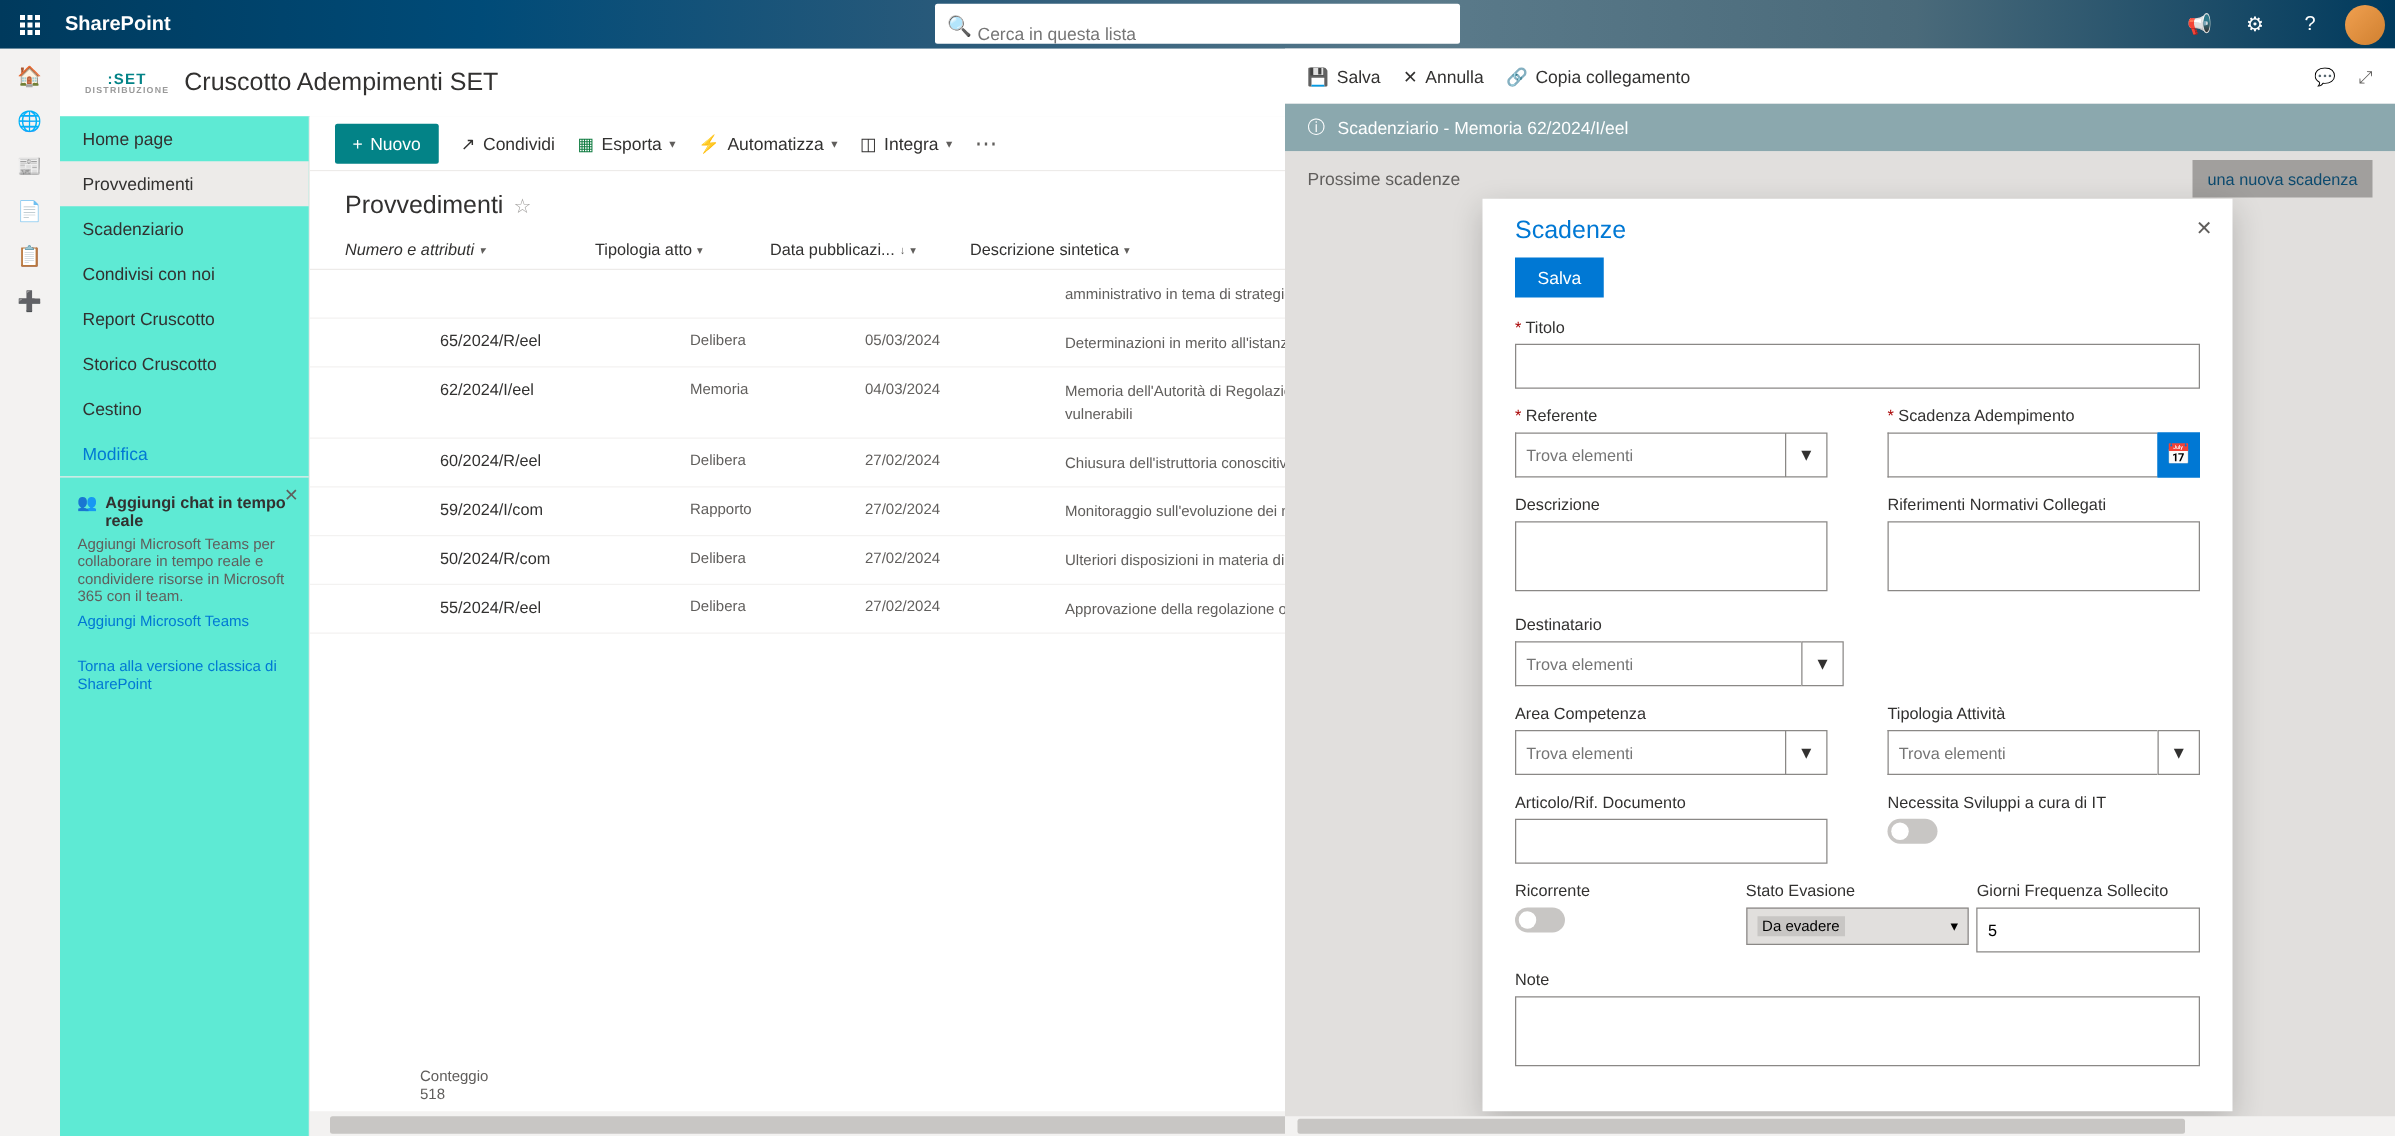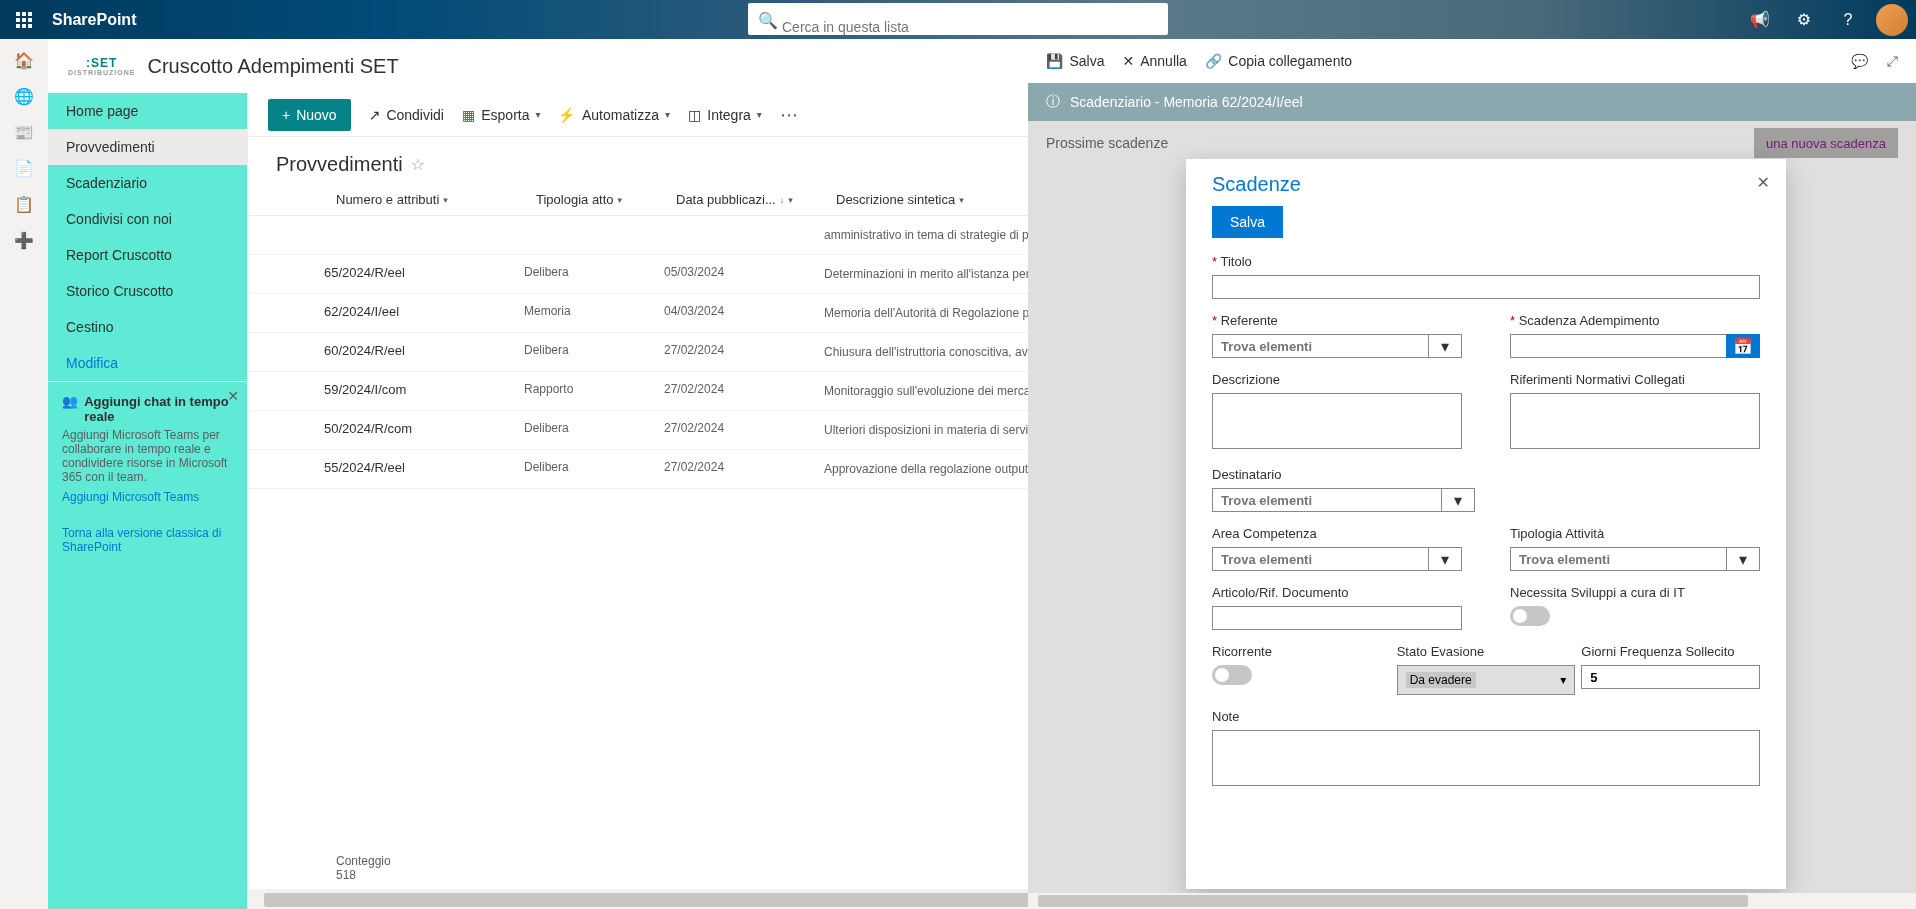--- a/index.html
+++ b/index.html
@@ -45,56 +45,56 @@
 .cmd { font-size:14px; color:#323130; cursor:pointer; display:flex; align-items:center; gap:6px; }
 .cmd .caret{font-size:10px;color:#605e5c;}
 .cmd-more{font-size:18px;color:#605e5c;cursor:pointer;}
 
 
 .listarea { position:absolute; top:137px; left:248px; right:0; bottom:20px; background:#fff; overflow:hidden; }
 .listtitle { padding:16px 28px 8px; font-size:20px; color:#323130; display:flex; align-items:center; gap:8px;}
 .listtitle .star{color:#a19f9d;font-size:16px;}
 .colhdr { display:flex; padding:8px 28px; font-size:13px; color:#323130; border-bottom:1px solid #edebe9; }
 .colhdr > div { display:flex; align-items:center; gap:4px; }
-.col-num{width:200px;margin-left:60px;}
+.col-num{width:200px;font-style:italic;}
 .col-tipo{width:140px;}
 .col-data{width:160px;}
 .col-desc{flex:1;}
 .caret2{font-size:9px;color:#605e5c;}
 .rows{overflow-y:auto;height:calc(100% - 120px);}
 .row { display:flex; padding:10px 28px; font-size:12px; color:#605e5c; border-bottom:1px solid #f3f2f1;}
-.row .c-num{width:200px;margin-left:48px;color:#323130;font-size:13px;}
+.row .c-num{width:200px;margin-left:76px;color:#323130;font-size:13px;}
 .row .c-tipo{width:140px;}
 .row .c-data{width:160px;}
 .row .c-desc{flex:1;line-height:1.5;}
 .count{padding:6px 28px 6px 88px;font-size:12px;color:#605e5c;}
 .count .lbl{display:block;}
 .hscroll{position:absolute;left:248px;right:0;bottom:0;height:18px;background:#f3f2f1;}
 .hscroll .thumb{position:absolute;left:16px;width:70%;top:2px;height:14px;background:#c8c6c4;border-radius:2px;}
 
 
 .panel-back { position:absolute; top:39px; right:0; width:888px; bottom:0; background:#e1dfdd; }
 .panel-cmdbar{height:44px;background:#fff;display:flex;align-items:center;padding:0 18px;gap:18px;font-size:14px;color:#323130;}
 .panel-cmdbar .pc{display:flex;align-items:center;gap:6px;cursor:pointer;}
 .panel-cmdbar .spacer{flex:1;}
 .panel-cmdbar .pic{color:#605e5c;cursor:pointer;}
 .panel-banner{height:38px;background:#8ba8ae;color:#fff;display:flex;align-items:center;padding:0 18px;font-size:14px;gap:10px;}
 .panel-row{display:flex;align-items:center;height:44px;padding:0 18px;font-size:14px;color:#605e5c;background:#e1dfdd;}
 .panel-row .spacer{flex:1;}
-.btn-ghost{background:#a19f9d;color:#701a75;border:none;height:30px;padding:0 12px;font-size:13px;cursor:pointer;}
+.btn-ghost{background:#a19f9d;color:#0c4a6e;border:none;height:30px;padding:0 12px;font-size:13px;cursor:pointer;}
 
 
 .formpanel{position:absolute;top:120px;right:130px;width:600px;bottom:20px;background:#fff;box-shadow:0 8px 24px rgba(0,0,0,.2);padding:14px 26px;overflow-y:auto;}
 .formpanel h2{font-size:20px;color:#0078d4;font-weight:400;margin-bottom:10px;}
 .formpanel .close-x{position:absolute;top:14px;right:16px;color:#605e5c;cursor:pointer;font-size:16px;}
 .btn-primary{background:#0078d4;color:#fff;border:none;height:32px;padding:0 18px;font-size:14px;cursor:pointer;margin-bottom:16px;}
 .field{margin-bottom:14px;}
 .field label{font-size:13px;color:#323130;display:block;margin-bottom:6px;}
 .req::before{content:"* ";color:#a80000;}
-.field input[type=text]{width:100%;height:24px;border:1px solid #8a8886;padding:0 8px;font-size:13px;font-weight:bold;}
+.field input[type=text]{width:100%;height:36px;border:1px solid #8a8886;padding:0 8px;font-size:13px;}
 .field textarea{width:100%;height:56px;border:1px solid #8a8886;padding:6px 8px;font-size:13px;resize:none;}
 .field .combo{display:flex;}
 .field .combo input{flex:1;border-right:none;}
 .field .combo .cbtn{width:34px;border:1px solid #8a8886;background:#fff;display:flex;align-items:center;justify-content:center;color:#323130;cursor:pointer;}
 .field .combo .cbtn.cal{background:#0078d4;color:#fff;border-color:#0078d4;}
 .two{display:flex;gap:48px;}
 .two > .field{flex:1;}
 .toggle{width:40px;height:20px;background:#c8c6c4;border-radius:10px;position:relative;cursor:pointer;}
 .toggle::after{content:"";position:absolute;width:14px;height:14px;background:#fff;border-radius:50%;top:3px;left:3px;}
 .select-grey{height:30px;border:1px solid #8a8886;background:#e1dfdd;display:flex;align-items:center;padding:0 8px;font-size:12px;justify-content:space-between;cursor:pointer;}

